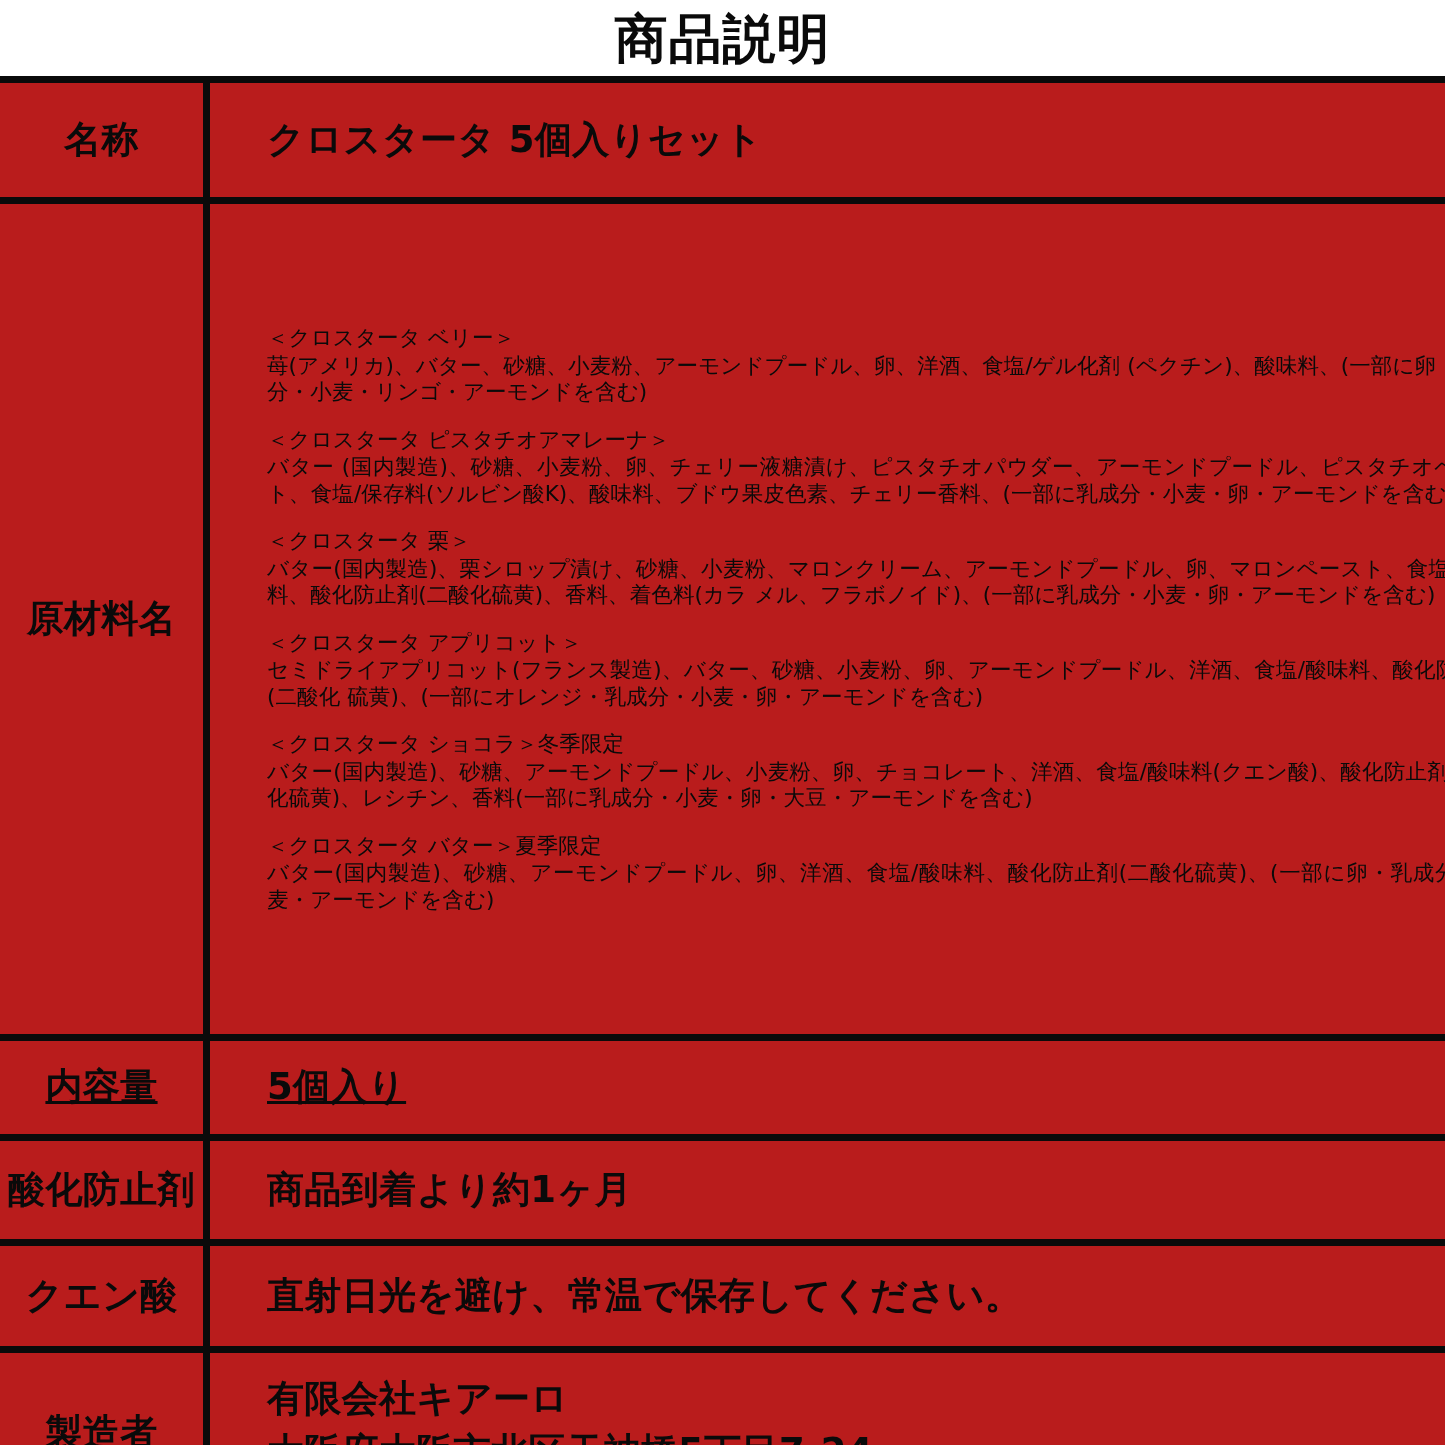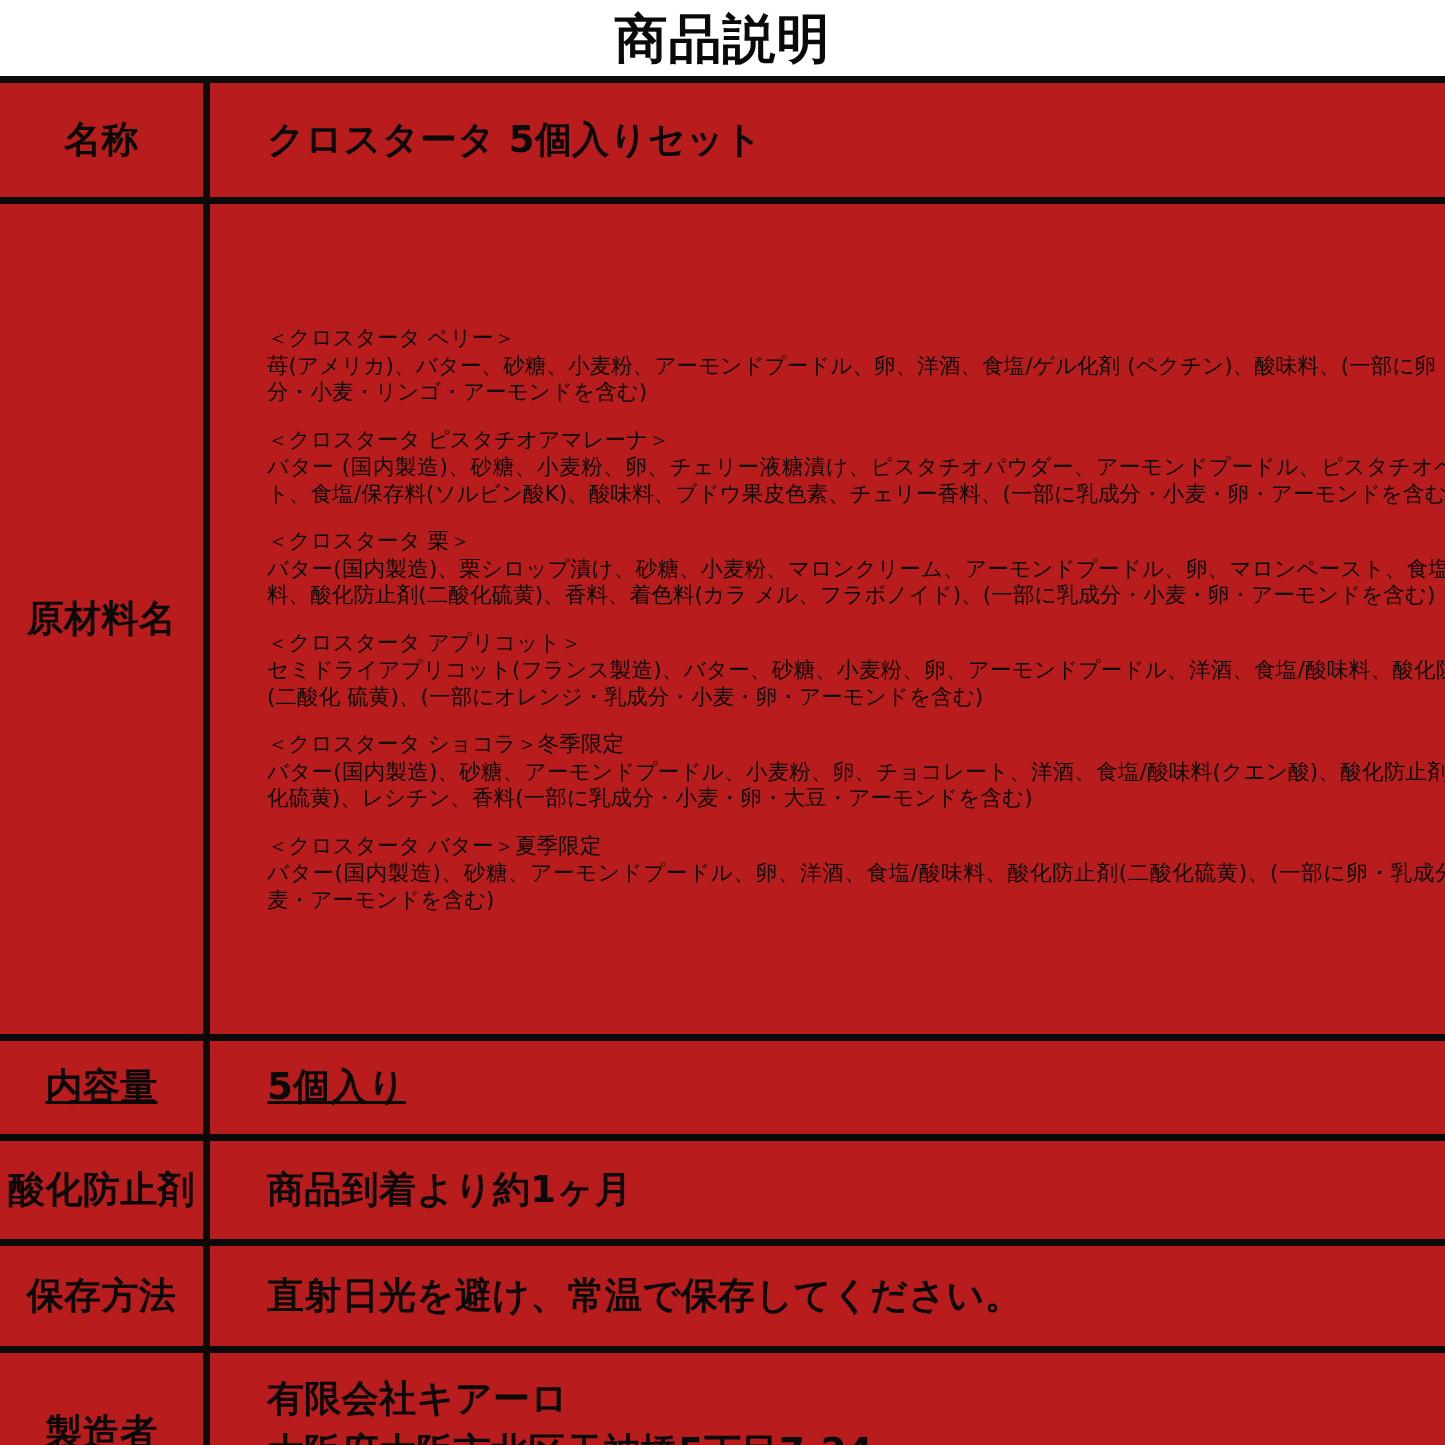--- a/index.html
+++ b/index.html
@@ -205,21 +205,21 @@
         <td class="label-cell">内容量</td>
         <td class="value-cell">5個入り</td>
       </tr>
 
       <tr class="row-bestbefore">
         <td class="label-cell">酸化防止剤</td>
         <td class="value-cell">商品到着より約1ヶ月</td>
       </tr>
 
       <tr class="row-storage">
-        <td class="label-cell">保存方法</td>
+        <td class="label-cell">クエン酸</td>
         <td class="value-cell">直射日光を避け、常温で保存してください。</td>
       </tr>
 
       <tr class="row-maker">
         <td class="label-cell">製造者</td>
         <td class="value-cell">
           <span class="maker-line">有限会社キアーロ</span>
           <span class="maker-line">大阪府大阪市北区天神橋5丁目7-24</span>
         </td>
       </tr>

